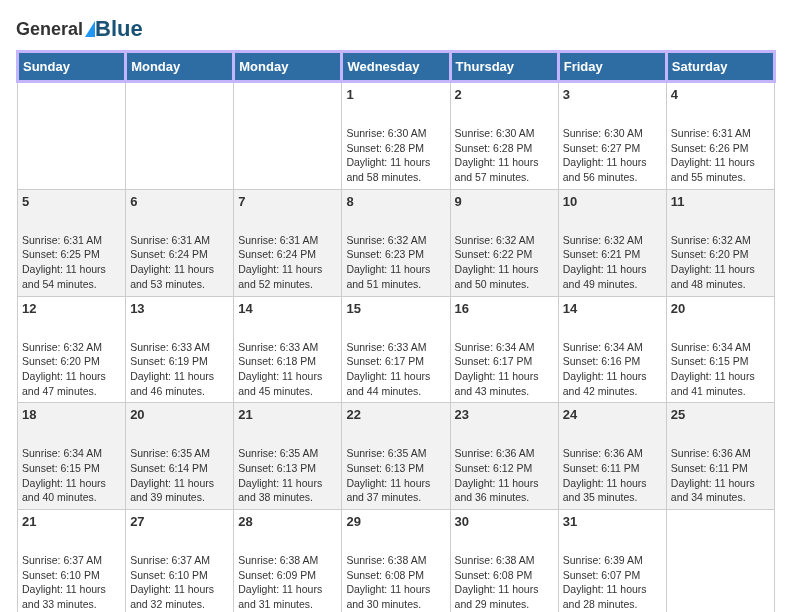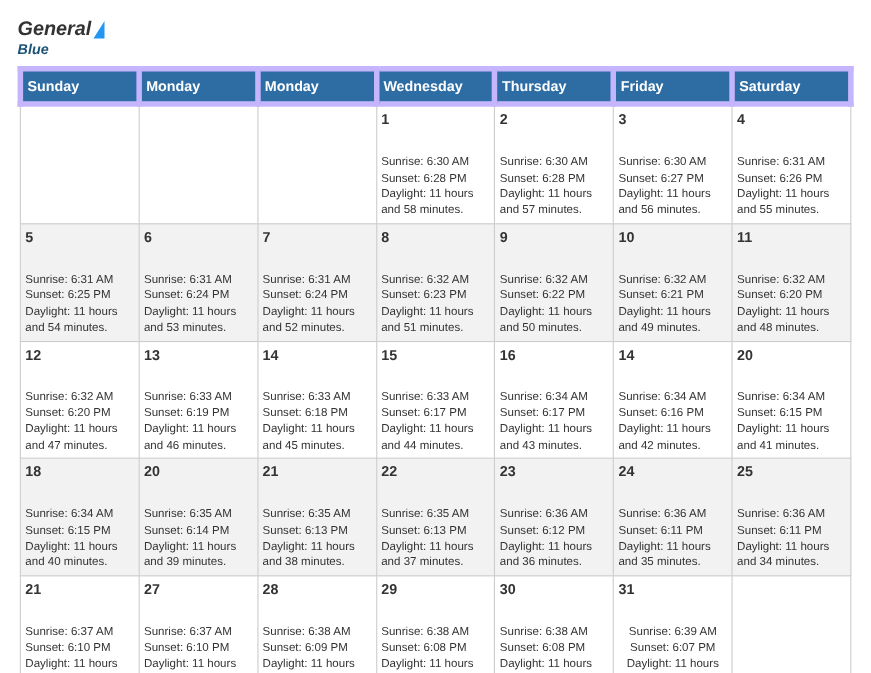--- a/index.html
+++ b/index.html
@@ -11,31 +11,30 @@
       padding: 16px;
     }
     .header {
       display: flex;
       align-items: flex-start;
       justify-content: space-between;
       margin-bottom: 4px;
     }
     .logo {
       display: flex;
-      flex-direction: column;
-      align-items: flex-start;
-      font-style: italic;
+      flex-direction: row;
+      align-items: center;
     }
     .logo-general {
       font-size: 18px;
       font-weight: bold;
       color: #333;
     }
     .logo-blue {
-      font-size: 13px;
+      font-size: 22px;
       font-weight: bold;
       color: #1a5276;
     }
     .logo-icon {
       display: inline-block;
       width: 0;
       height: 0;
       border-left: 10px solid transparent;
       border-bottom: 16px solid #2196f3;
       margin-left: 2px;
@@ -62,21 +61,21 @@
       border-collapse: collapse;
       font-size: 11px;
     }
     .calendar thead tr th {
       background: #2e6da4;
       color: #fff;
       padding: 6px 4px;
       text-align: left;
       font-size: 13px;
       font-weight: bold;
-      border: 5px solid #c4b5fd;
+      border: 3px solid #c4b5fd;
     }
     .calendar tbody tr td {
       border: 1px solid #ccc;
       vertical-align: top;
       padding: 4px 4px;
       width: calc(100% / 7);
       height: 80px;
       background: #fff;
     }
     .calendar tbody tr:nth-child(even) td {
@@ -343,21 +342,21 @@
         </td>
         <td>
           <div class="day-num">30</div>
           <div class="day-info" style="white-space: pre-line;">Sunrise: 6:38 AM
 Sunset: 6:08 PM
 Daylight: 11 hours
 and 29 minutes.</div>
         </td>
         <td>
           <div class="day-num">31</div>
-          <div class="day-info" style="white-space: pre-line; text-align: center;">Sunrise: 6:39 AM
+          <div class="day-info" style="white-space: pre-line;">Sunrise: 6:39 AM
 Sunset: 6:07 PM
 Daylight: 11 hours
 and 28 minutes.</div>
         </td>
         <td class="empty-cell"></td>
       </tr>
     </tbody>
 </table>
 
 </body></html>

